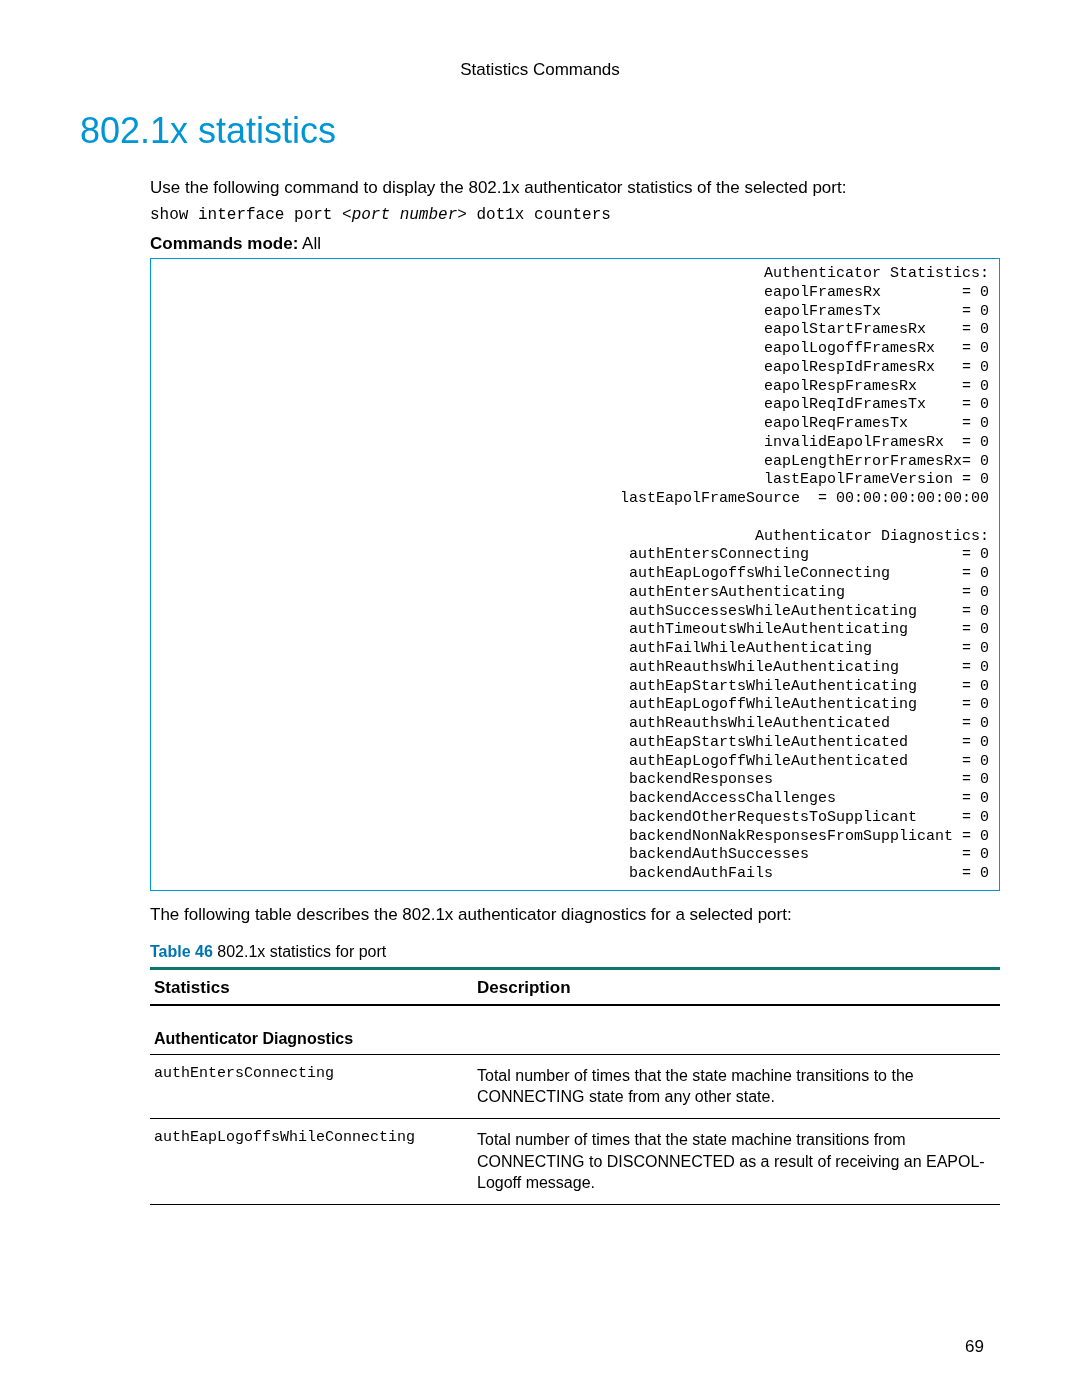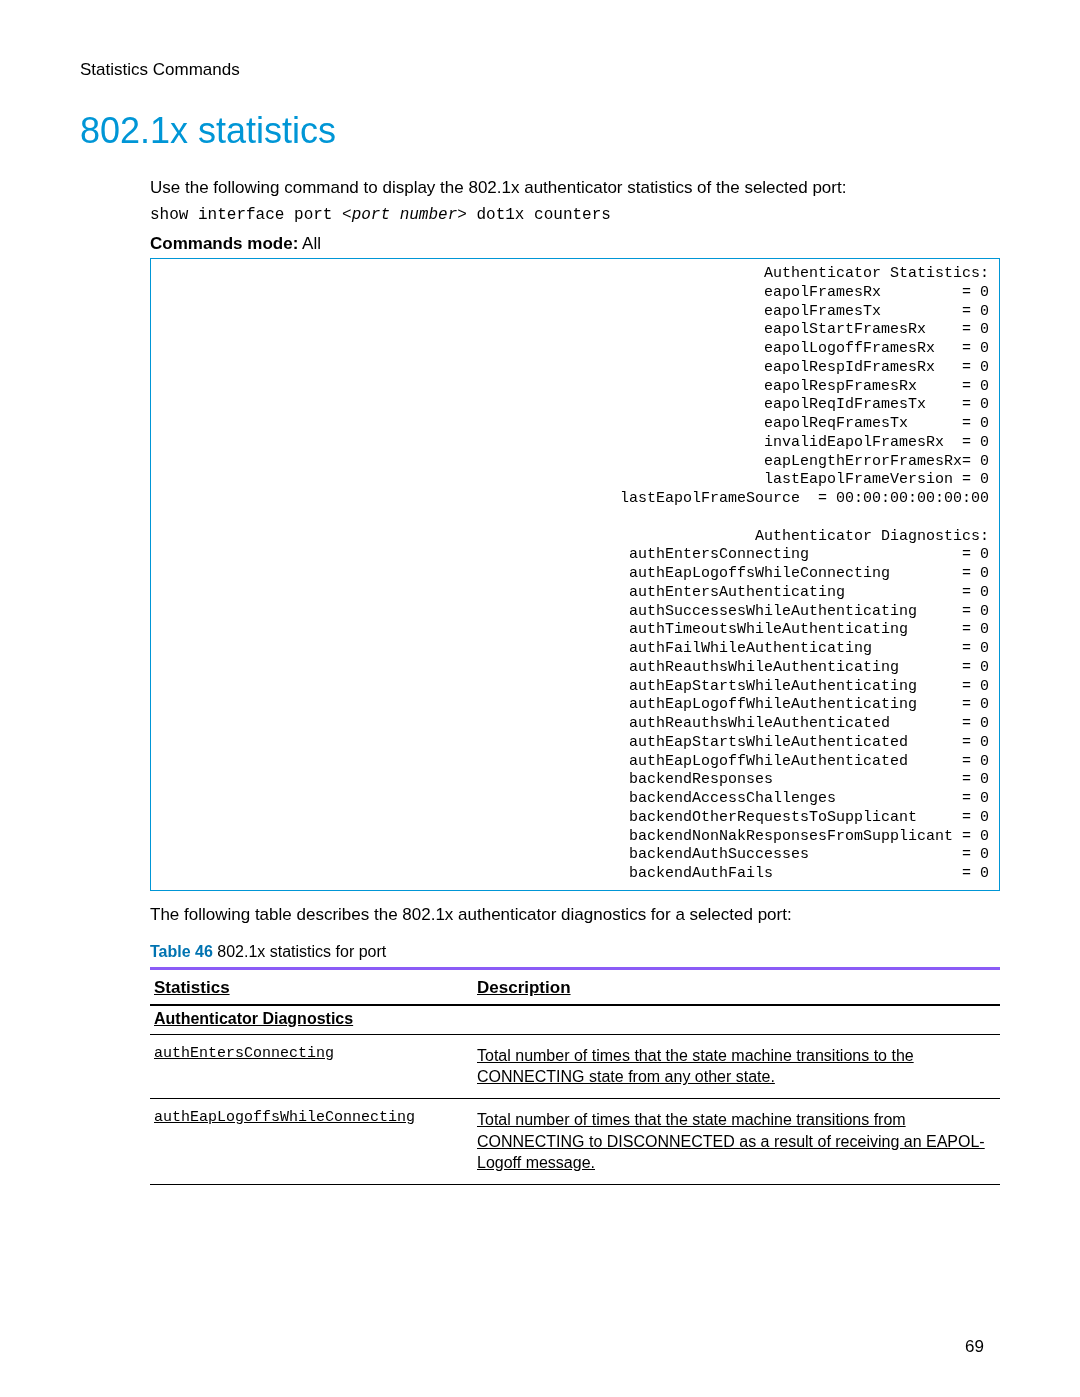--- a/index.html
+++ b/index.html
@@ -11,21 +11,21 @@
     width: 1080px;
   }
   .page {
     padding: 60px 80px 40px 80px;
     box-sizing: border-box;
     width: 1080px;
     min-height: 1397px;
     position: relative;
   }
   .header-line {
-    text-align: left;
+    text-align: center;
     font-size: 17px;
     margin-bottom: 30px;
     padding-right: 0;
   }
   h1 {
     color: #0096d6;
     font-weight: 400;
     font-size: 36px;
     margin: 0 0 10px 0;
     font-family: Arial, Helvetica, sans-serif;
@@ -71,34 +71,33 @@
     font-size: 16px;
     margin: 0 0 6px 0;
   }
   .table-caption .tbl-lbl {
     font-weight: bold;
     color: #0073b1;
   }
   table.stats {
     width: 100%;
     border-collapse: collapse;
-    border-top: 3px solid #8b5cf6;
-    text-decoration: underline;
+    border-top: 3px solid #0f766e;
   }
   table.stats thead th {
     text-align: left;
     font-weight: bold;
     font-size: 17px;
     padding: 8px 4px 6px 4px;
     border-bottom: 2px solid #000;
   }
   table.stats td.section-cell {
     font-weight: bold;
     font-size: 16px;
-    padding: 4px 4px 6px 4px;
+    padding: 24px 4px 6px 4px;
     border-bottom: 1px solid #000;
   }
   table.stats td.stat-name {
     font-family: "Courier New", Courier, monospace;
     font-size: 15px;
     vertical-align: top;
     padding: 10px 4px 10px 4px;
     border-bottom: 1px solid #000;
     width: 38%;
   }

